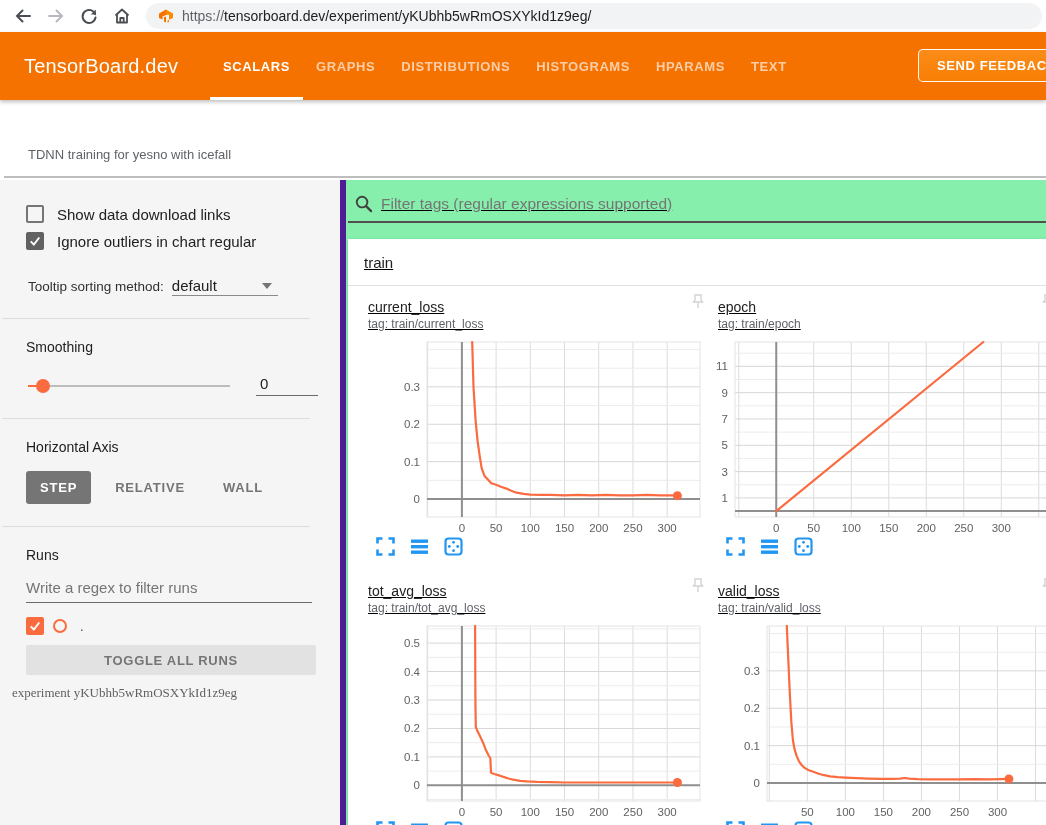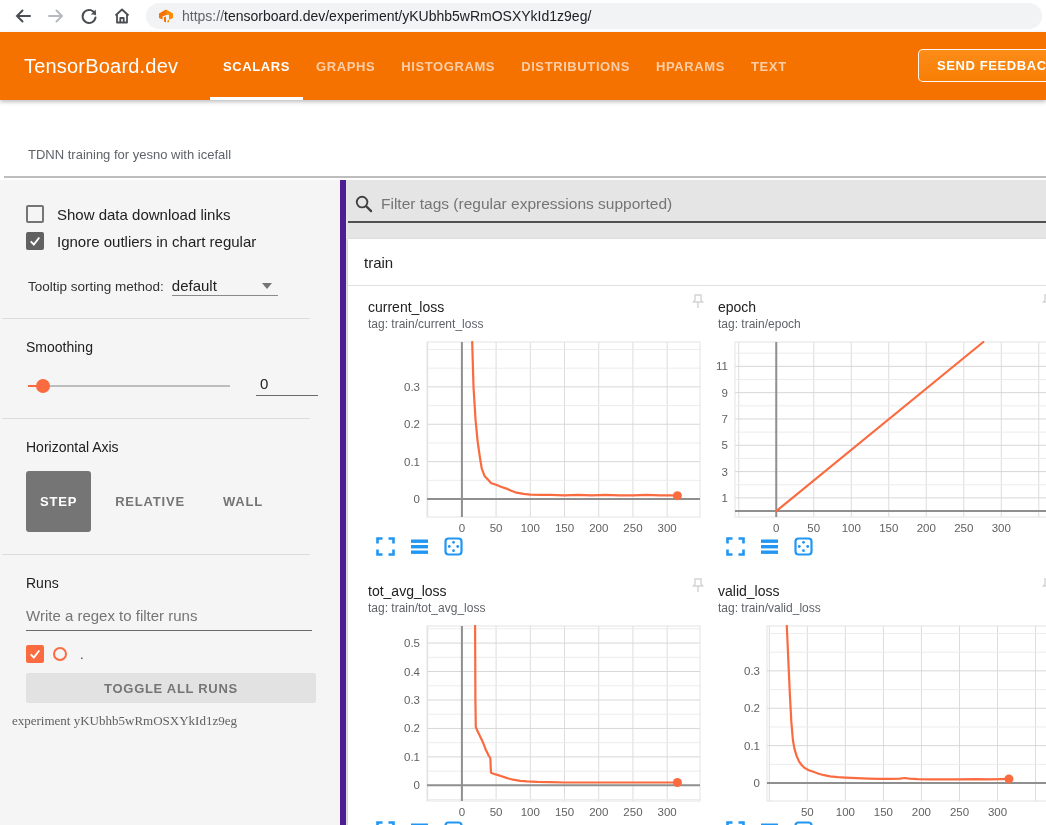--- a/index.html
+++ b/index.html
@@ -32,21 +32,21 @@
 
   
   .exp-strip { position:absolute; left:4px; top:100px; width:1046px; height:78px; background:#fff;
                border-bottom:2px solid #bdbdbd; }
   .exp-title { position:absolute; left:24px; top:47px; font-size:13px; color:#5f6368; }
 
   
   .content { position:absolute; left:0; top:180px; width:1046px; height:645px; display:flex; }
   .sidebar { width:346px; height:100%; background:#f5f5f5; border-right:6px solid #4c1d95;
              padding-top:16px; overflow:hidden; flex:0 0 auto; }
-  .main { flex:1; height:100%; background:#e5e5e5; overflow:hidden; }
+  .main { flex:1; height:100%; background:#86efac; overflow:hidden;text-decoration:underline; }
 
   
   .chk-row { display:flex; align-items:center; margin:9px 0 0 26px; cursor:pointer; }
   .chk-box { width:18px; height:18px; border:2px solid #757575; border-radius:2px; background:transparent;
              flex:0 0 auto; display:flex; align-items:center; justify-content:center; }
   .chk-box.checked { background:#616161; border-color:#616161; }
   .chk-box.orange { background:#fa6b40; border-color:#fa6b40; }
   .chk-label { margin-left:13px; font-size:15px; color:#212121; }
 
   .tooltip-row { display:flex; align-items:baseline; margin:27px 0 0 28px; }
@@ -63,21 +63,21 @@
   .slider-row { display:flex; align-items:center; margin:20px 0 0 28px; }
   .slider { position:relative; width:202px; height:14px; cursor:pointer; }
   .slider-track { position:absolute; left:0; top:6px; width:100%; height:2px; background:#bdbdbd; }
   .slider-fill { position:absolute; left:0; top:6px; width:14px; height:2px; background:#fa6b40; }
   .slider-thumb { position:absolute; left:8px; top:0; width:14px; height:14px; border-radius:50%; background:#fa6b40; }
   .slider-value { margin-left:26px; width:62px; border-bottom:1px solid #6a6a6a; font-size:15px;
                   color:#212121; padding:0 0 3px 4px; }
 
   .axis-buttons { display:flex; align-items:center; margin:16px 0 0 26px; }
   .axis-btn { font-size:13px; font-weight:700; letter-spacing:.8px; color:#757575; background:transparent;
-              border:none; padding:23px 14px; margin-right:10px; border-radius:3px; cursor:pointer;
+              border:none; padding:9px 14px; margin-right:10px; border-radius:3px; cursor:pointer;
               font-family:"Liberation Sans",sans-serif; }
   .axis-btn.selected { background:#757575; color:#fff; }
 
   .regex-input { margin:16px 28px 0 26px; border-bottom:1px solid #6a6a6a; padding-bottom:6px;
                  font-size:15px; color:#757575; cursor:text; }
   .run-row { display:flex; align-items:center; margin:14px 0 0 26px; cursor:pointer; }
   .run-swatch { width:14px; height:14px; border-radius:50%; border:2px solid #fa6b40; margin-left:9px; flex:0 0 auto; }
   .run-name { margin-left:13px; font-size:13px; color:#424242; }
   .toggle-btn { display:block; margin:10px 0 0 26px; width:290px; height:30px; background:#e2e2e2; border:none;
                 border-radius:2px; font-size:13px; font-weight:700; letter-spacing:.7px; color:#757575;
@@ -128,22 +128,22 @@
     </svg>
     <span class="url-text"><span class="url-scheme">https://</span><span>tensorboard.dev/experiment/yKUbhb5wRmOSXYkId1z9eg/</span></span>
   </div>
 </div>
 
 <div class="appbar">
   <div class="brand">TensorBoard.dev</div>
   <div class="tabs" id="nav-tabs">
       <div class="tab active">SCALARS</div>
       <div class="tab">GRAPHS</div>
+      <div class="tab">DISTRIBUTIONS</div>
       <div class="tab">HISTOGRAMS</div>
-      <div class="tab">DISTRIBUTIONS</div>
       <div class="tab">HPARAMS</div>
       <div class="tab">TEXT</div>
     </div>
   <button class="feedback-btn">SEND FEEDBACK</button>
 </div>
 
 <div class="exp-strip">
   <div class="exp-title">TDNN training for yesno with icefall</div>
 </div>
 

